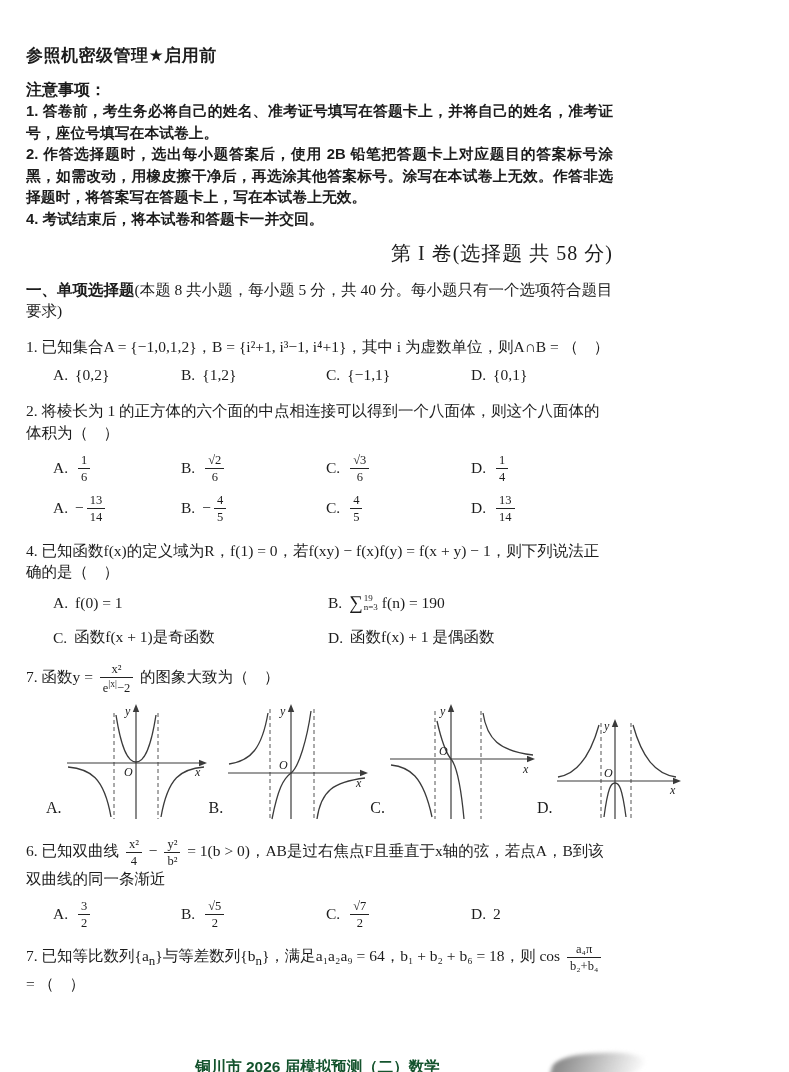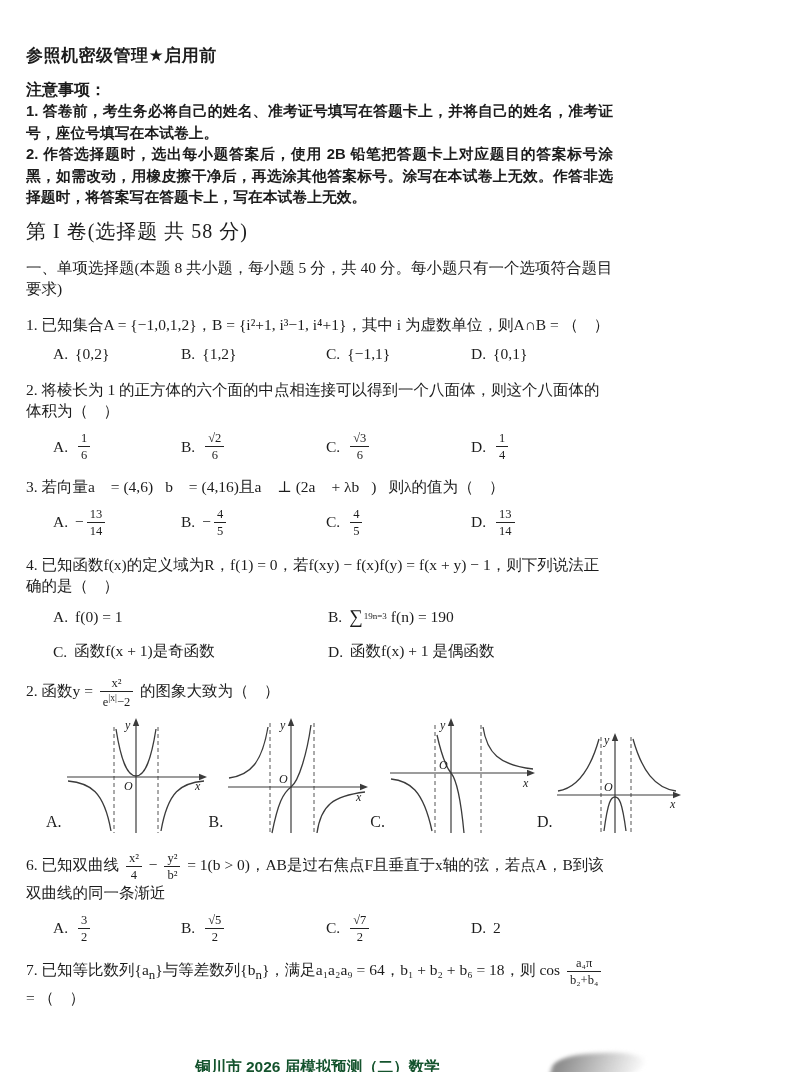--- a/index.html
+++ b/index.html
@@ -19,41 +19,41 @@
     text-align:center; font-weight:700; font-size:21px; letter-spacing:1px; margin-top:16px;
   }
   .notice-head {
     font-family:Liberation Sans, sans-serif;
     font-weight:700; font-size:16px; margin-top:13px;
   }
   .notice p {
     font-family:"Liberation Sans","DejaVu Sans",sans-serif;
     font-weight:600; font-size:14.8px; line-height:1.46; text-align:justify;
   }
-  .section-title { text-align:left; font-size:20px; margin-top:9px; letter-spacing:1px; }
+  .section-title { text-align:right; font-size:20px; margin-top:9px; letter-spacing:1px; }
   .part-head { font-size:15.5px; margin-top:13px; }
-  .part-head .b { font-weight:400; font-family:"Liberation Sans","DejaVu Sans",sans-serif; }
+  .part-head .b { font-weight:700; font-family:"Liberation Sans","DejaVu Sans",sans-serif; }
 
   .q { font-size:15.5px; line-height:1.4; }
   .mt14 { margin-top:14px; } .mt16 { margin-top:16px; } .mt12 { margin-top:12px; }
   .opts { display:flex; align-items:center; padding-left:27px; margin-top:9px; font-size:15.5px; }
   .opt { display:flex; align-items:center; width:145px; }
   .opt.w1 { width:128px; }
   .opt.last { width:auto; }
   .opt2col { width:275px; display:flex; align-items:center; }
   .opt-label { margin-right:7px; }
 
   .frac { display:inline-flex; flex-direction:column; text-align:center;
           vertical-align:middle; line-height:1.12; font-size:12.5px; margin:0 3px; }
   .frac .num { border-bottom:1px solid #222; padding:0 3px 1px; display:block; }
   .frac .den { padding:1px 3px 0; display:block; }
   sup { font-size:9.5px; }
 
   .sum-op { font-size:19px; vertical-align:middle; }
-  .sum-stack { display:inline-flex; flex-direction:row; font-size:9px;
+  .sum-stack { display:inline-flex; flex-direction:column; font-size:9px;
                line-height:1.05; vertical-align:middle; margin:0 4px 0 1px; }
 
   .graphs { display:flex; align-items:flex-end; padding-left:20px; margin-top:6px; }
   .gopt { display:flex; align-items:flex-end; }
   .glabel { font-size:16px; padding:0 2px 4px 0; }
   svg.graph { display:block; }
   svg .axis  { stroke:#3b3b3b; stroke-width:1.2; }
   svg .dash  { stroke:#555; stroke-width:1; stroke-dasharray:4,3; }
   svg .curve { fill:none; stroke:#3b3b3b; stroke-width:1.3; }
   svg .ah    { fill:#3b3b3b; }
@@ -78,20 +78,21 @@
 
 <div class="paper">
 
   <div class="classification">参照机密级管理★启用前</div>
 
 
   <div class="notice">
     <div class="notice-head">注意事项：</div>
     <p>1. 答卷前，考生务必将自己的姓名、准考证号填写在答题卡上，并将自己的姓名，准考证号，座位号填写在本试卷上。</p>
     <p>2. 作答选择题时，选出每小题答案后，使用 2B 铅笔把答题卡上对应题目的答案标号涂黑，如需改动，用橡皮擦干净后，再选涂其他答案标号。涂写在本试卷上无效。作答非选择题时，将答案写在答题卡上，写在本试卷上无效。</p>
+    <p>4. 考试结束后，将本试卷和答题卡一并交回。</p>
   </div>
 
   <div class="section-title">第 I 卷(选择题  共 58 分)</div>
 
   <div class="part-head">
     <span class="b">一、单项选择题</span><span>(本题 8 共小题，每小题 5 分，共 40 分。每小题只有一个选项符合题目要求)</span>
   </div>
 
   <div class="q mt14">1.  已知集合A = {−1,0,1,2}，B = {i²+1, i³−1, i⁴+1}，其中 i 为虚数单位，则A∩B = （　）</div>
   <div class="opts">
@@ -138,21 +139,20 @@
       </span>
     <span class="opt last">
         <span class="opt-label">D.</span>
         <span class="frac">
           <span class="num">1</span>
           <span class="den">4</span>
         </span>
       </span>
   </div>
 
-  <div class="q mt14">3.  若向量a⃗ = (4,6)，b⃗ = (4,16)且a⃗ ⊥ (2a⃗ + λb⃗)，则λ的值为（　）</div>
   <div class="opts">
     <span class="opt w1">
         <span class="opt-label">A.</span>
         <span>−</span>
         <span class="frac">
           <span class="num">13</span>
           <span class="den">14</span>
         </span>
       </span>
     <span class="opt">
@@ -202,21 +202,21 @@
         <span class="opt-label">C.</span>
         <span>函数f(x + 1)是奇函数</span>
       </span>
     <span class="opt2col">
         <span class="opt-label">D.</span>
         <span>函数f(x) + 1 是偶函数</span>
       </span>
   </div>
 
   <div class="q mt14">
-    <span>2.  函数y =</span>
+    <span>7.  函数y =</span>
     <span class="frac">
       <span class="num">x²</span>
       <span class="den"><span>e</span><sup>|x|</sup><span>−2</span></span>
     </span>
     <span>的图象大致为（　）</span>
   </div>
 
   <div class="graphs">
     <span class="gopt">
       <span class="glabel">A.</span>

